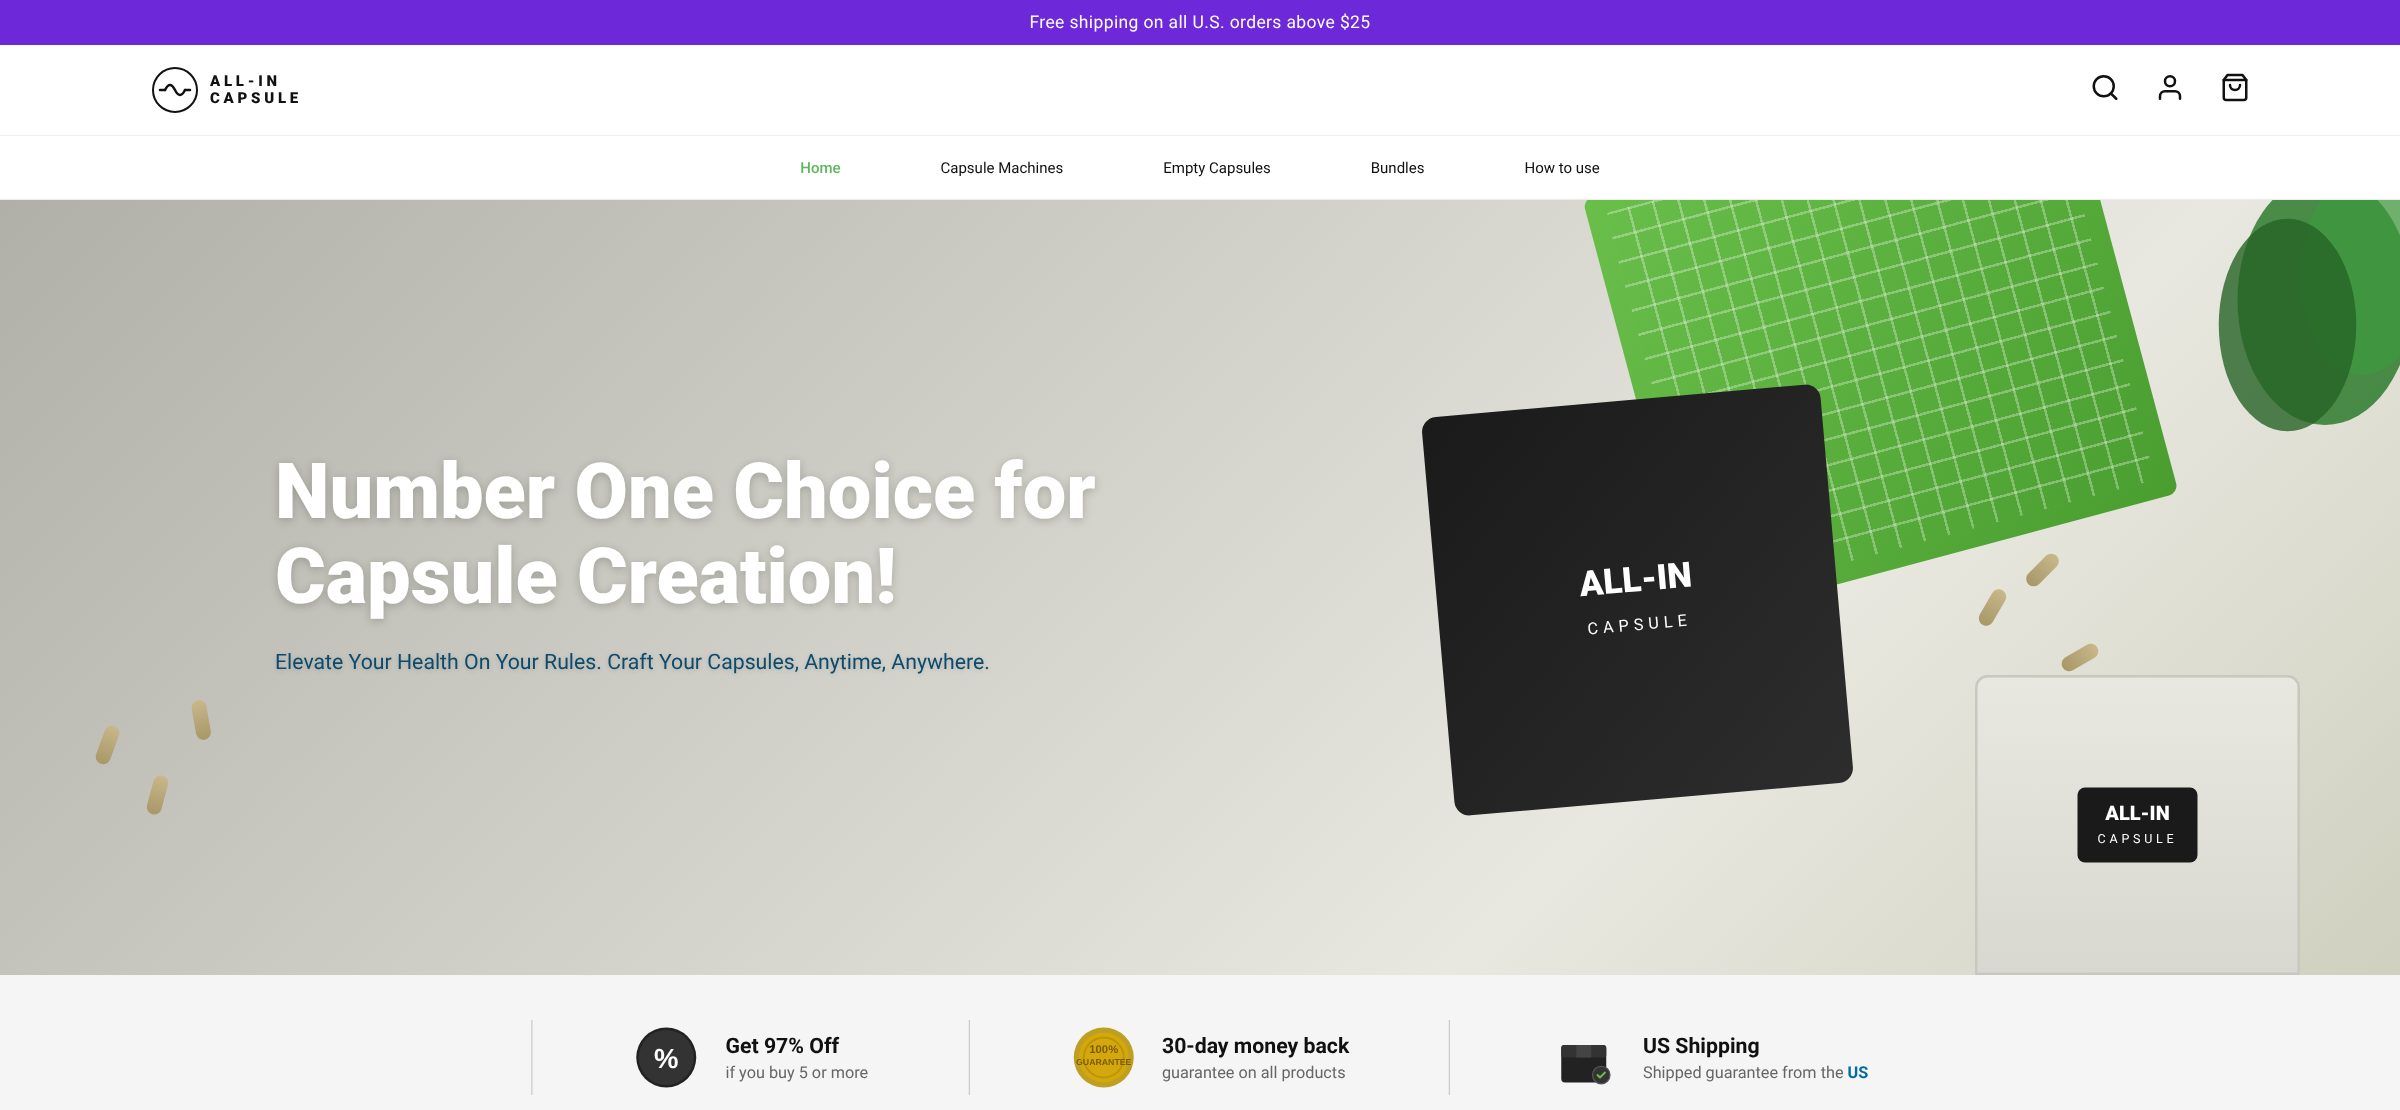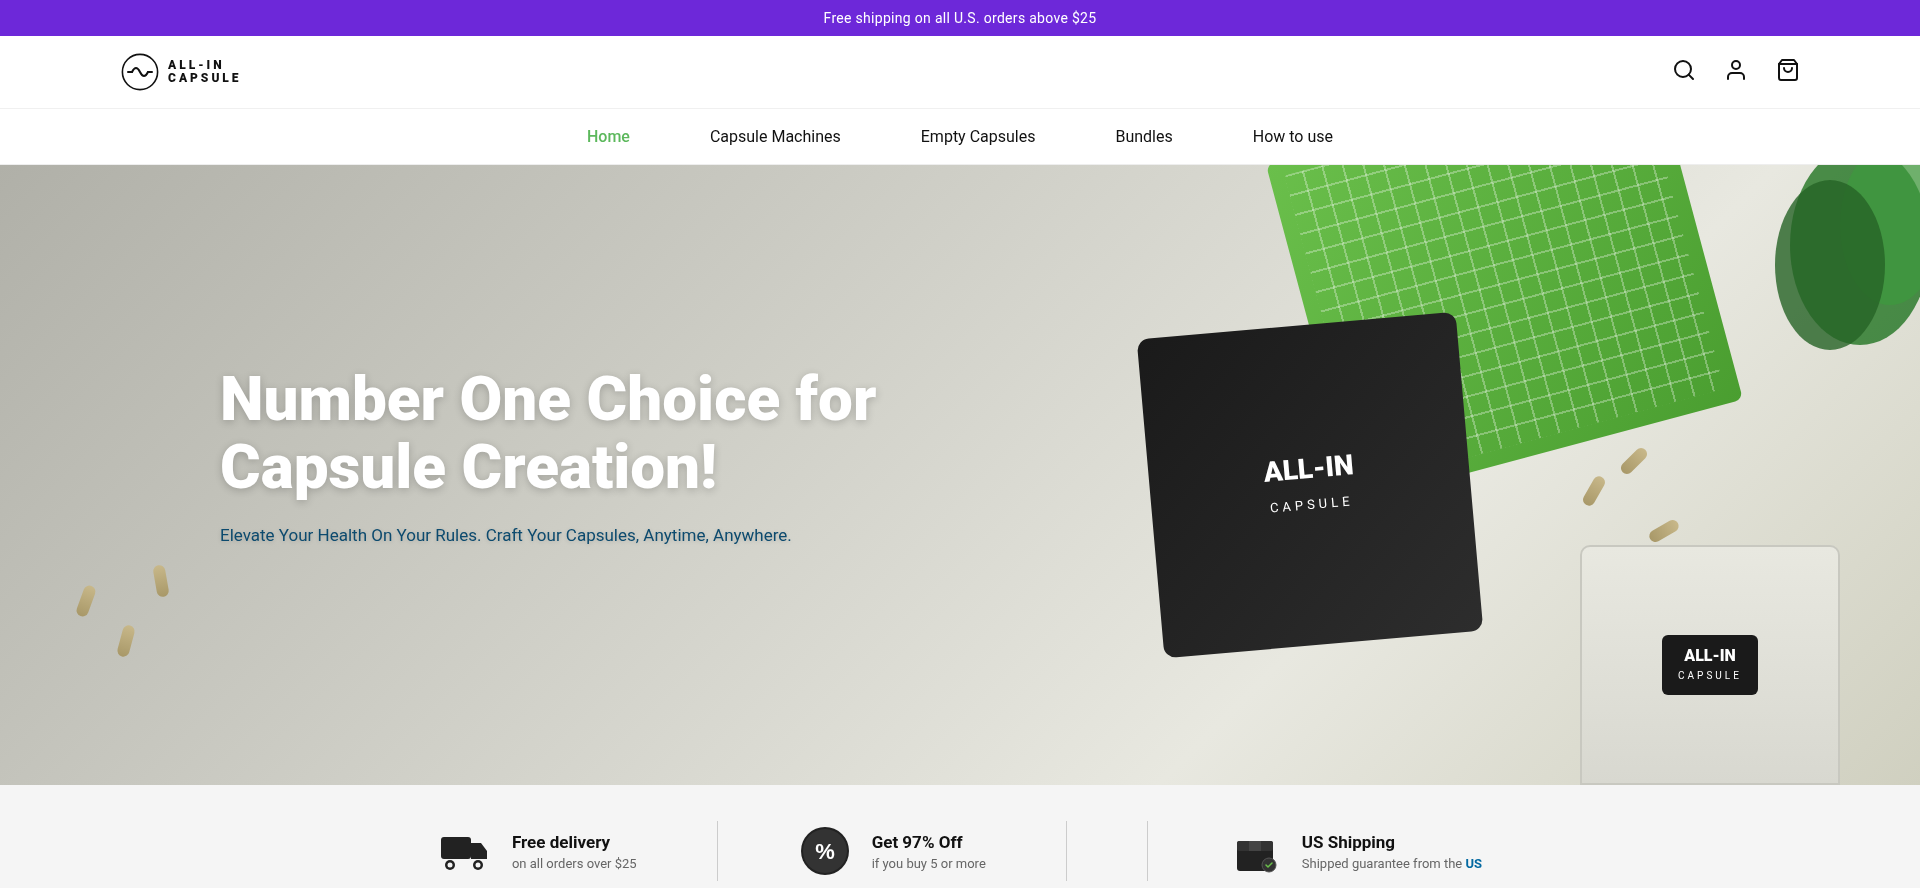--- a/index.html
+++ b/index.html
@@ -66,21 +66,21 @@
       background: #fff;
       display: flex;
       align-items: center;
       justify-content: center;
       gap: 80px;
       padding: 18px 0;
       border-bottom: 1px solid #eee;
     }
 
     .nav-item {
-      font-size: 16px;
+      font-size: 12px;
       color: #111;
       cursor: pointer;
       text-decoration: none;
       font-weight: 400;
     }
 
     .nav-item.active {
       color: #5cb85c;
       font-weight: 500;
     }
@@ -344,55 +344,54 @@
   </div>
 
   <div class="hero-content">
     <h1 class="hero-title">Number One Choice for Capsule Creation!</h1>
     <p class="hero-subtitle">Elevate Your Health On Your Rules. Craft Your Capsules, Anytime, Anywhere.</p>
   </div>
 </section>
 
 <section class="features-bar">
 
-  <div class="feature-item">
-    <div class="feature-icon">
-      <svg width="52" height="44" viewBox="0 0 52 44" fill="none" xmlns="http://www.w3.org/2000/svg">
-        <rect x="2" y="8" width="30" height="22" rx="3" fill="#222"></rect>
-        <path d="M32 14h10l6 8v8H32V14z" fill="#222"></path>
-        <circle cx="11" cy="36" r="5" fill="#222"></circle>
-        <circle cx="39" cy="36" r="5" fill="#222"></circle>
-        <circle cx="11" cy="36" r="2.5" fill="#f5f5f5"></circle>
-        <circle cx="39" cy="36" r="2.5" fill="#f5f5f5"></circle>
-      </svg>
-    </div>
-    <div class="feature-text">
-      <h3>Free delivery</h3>
-      <p>on all orders over $25</p>
-    </div>
-  </div>
 
   <div class="feature-divider"></div>
 
   <div class="feature-item">
     <div class="feature-icon">
       <svg width="52" height="52" viewBox="0 0 52 52" fill="none" xmlns="http://www.w3.org/2000/svg">
         <circle cx="26" cy="26" r="24" fill="#222"></circle>
         <circle cx="26" cy="26" r="22" fill="#333"></circle>
         <text x="26" y="34" text-anchor="middle" font-size="22" font-weight="900" fill="white" font-family="sans-serif">%</text>
       </svg>
     </div>
     <div class="feature-text">
       <h3>Get 97% Off</h3>
       <p>if you buy 5 or more</p>
     </div>
   </div>
 
   <div class="feature-divider"></div>
 
+  <div class="feature-item">
+    <div class="feature-icon">
+      <svg width="52" height="52" viewBox="0 0 52 52" fill="none" xmlns="http://www.w3.org/2000/svg">
+        <circle cx="26" cy="26" r="24" fill="#b8960a" opacity="0.9"></circle>
+        <circle cx="26" cy="26" r="20" fill="#d4a80c"></circle>
+        <circle cx="26" cy="26" r="16" stroke="#b8960a" stroke-width="1.5" fill="#d4a80c"></circle>
+        <text x="26" y="22" text-anchor="middle" font-size="9" font-weight="700" fill="#7a5c00" font-family="sans-serif">100%</text>
+        <text x="26" y="32" text-anchor="middle" font-size="7" font-weight="600" fill="#7a5c00" font-family="sans-serif">GUARANTEE</text>
+      </svg>
+    </div>
+    <div class="feature-text">
+      <h3>30-day money back</h3>
+      <p>guarantee on all products</p>
+    </div>
+  </div>
 
   <div class="feature-divider"></div>
 
   <div class="feature-item">
     <div class="feature-icon">
       <svg width="52" height="52" viewBox="0 0 52 52" fill="none" xmlns="http://www.w3.org/2000/svg">
         <rect x="8" y="16" width="36" height="30" rx="3" fill="#222"></rect>
         <rect x="8" y="16" width="36" height="10" rx="2" fill="#333"></rect>
         <rect x="20" y="16" width="12" height="10" fill="#444"></rect>
         <circle cx="40" cy="40" r="7" fill="#333" stroke="#555" stroke-width="1"></circle>

